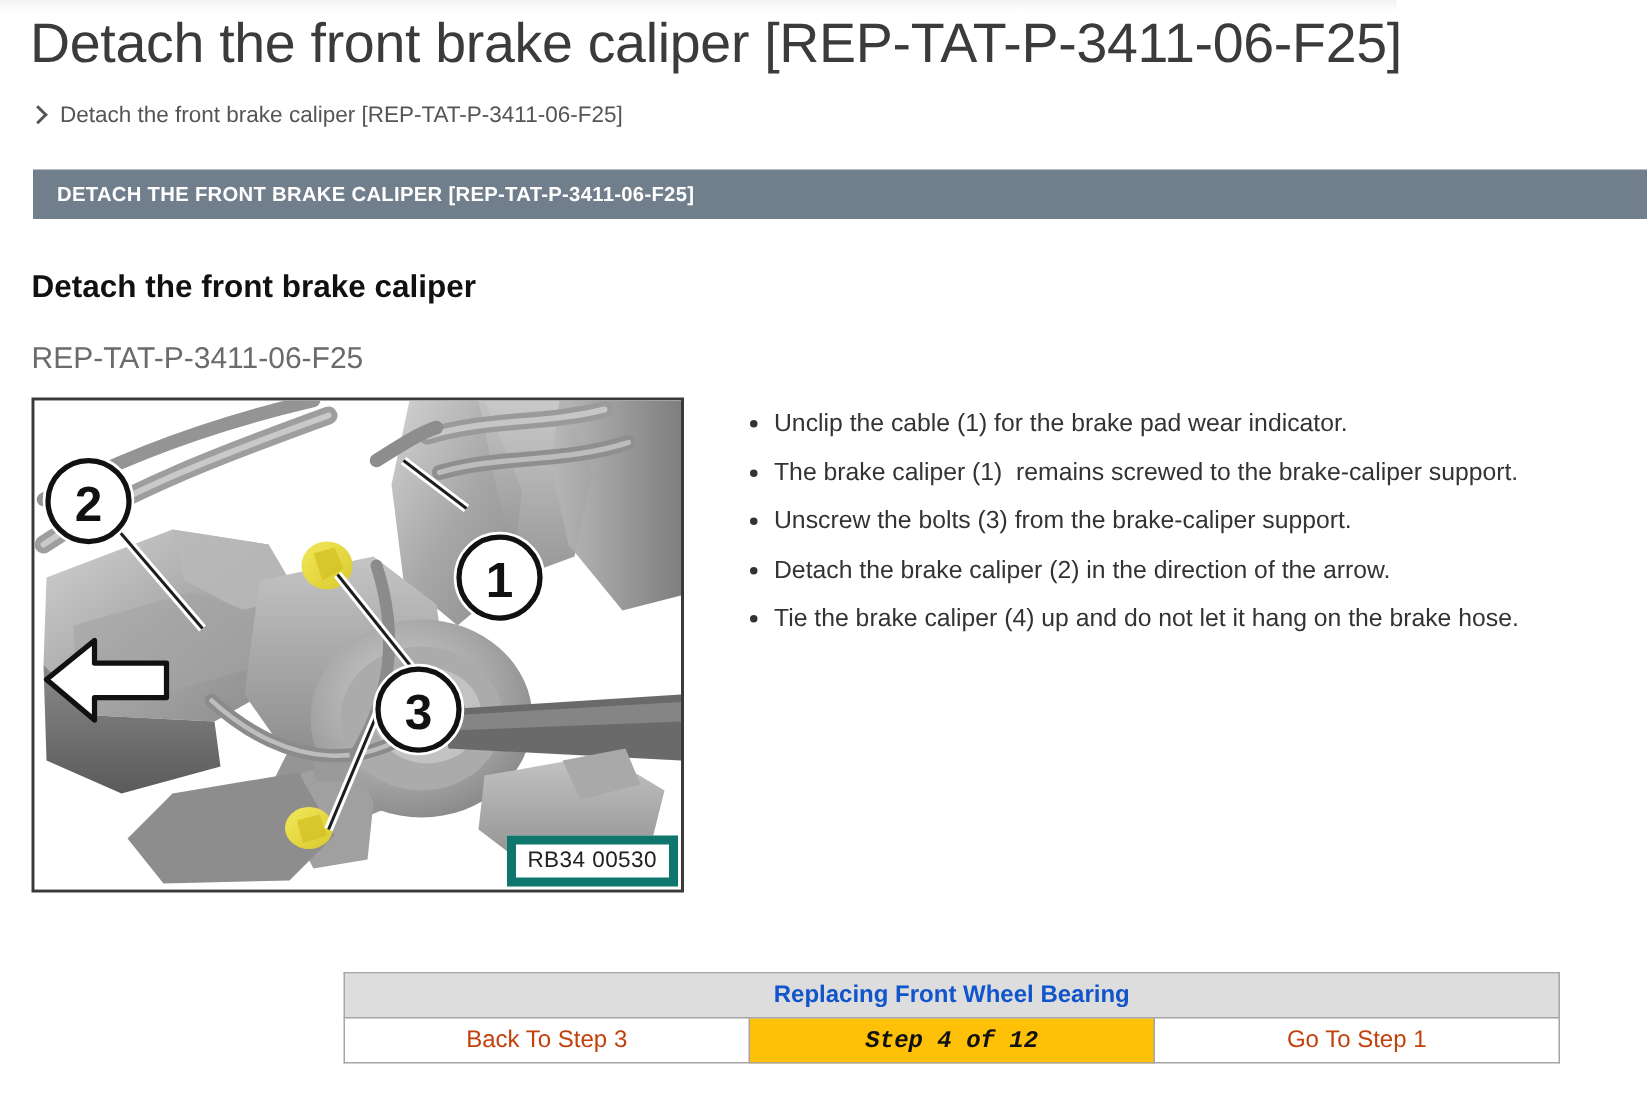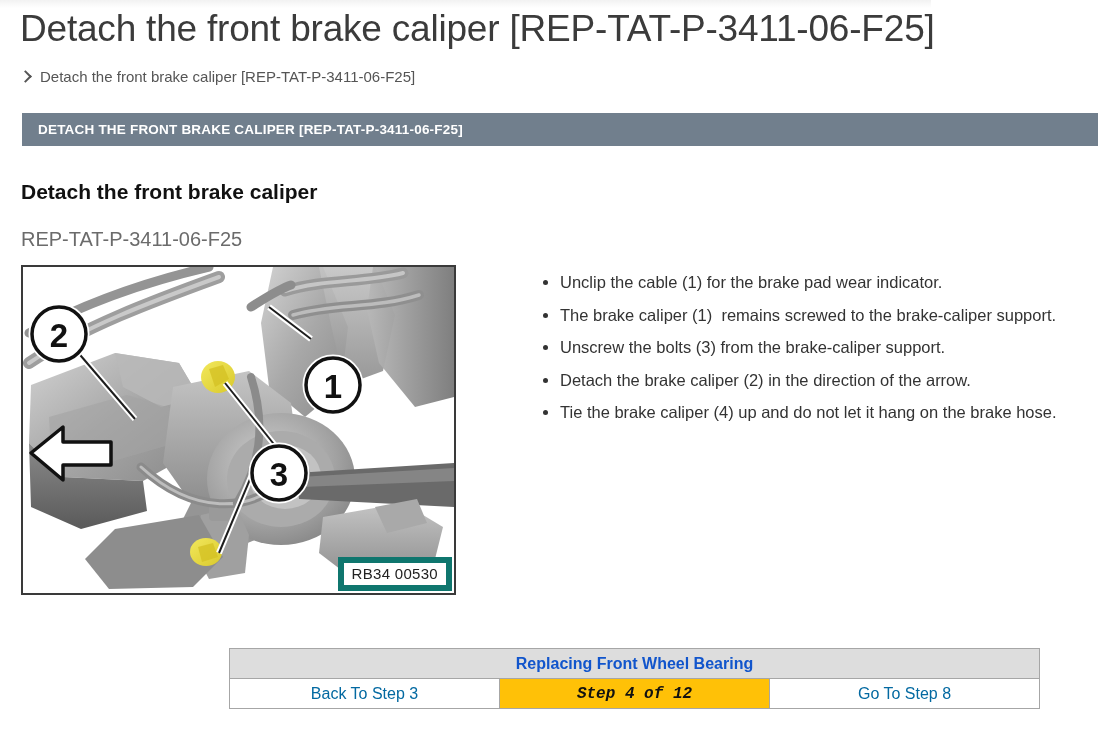--- a/index.html
+++ b/index.html
@@ -111,21 +111,20 @@
     margin: 0;
     padding: 0 0 0 24px;
     list-style: disc;
     color: #333333;
   }
   .bullets li {
     font-size: 16.5px;
     line-height: 32.6px;
     color: #333333;
     white-space: pre;
-    margin-left: 44px;
   }
 
   
   .navtable {
     position: absolute;
     left: 229px; top: 648px;
     width: 811px;
     border-collapse: collapse;
     table-layout: fixed;
     padding-left: 28px;
@@ -137,21 +136,21 @@
     vertical-align: middle;
     font-size: 16px;
   }
   .nav-head {
     background: #dddddd;
     color: #1155cc;
     font-weight: 700;
   }
   .nav-link {
     background: #ffffff;
-    color: #0369a1;
+    color: #c2410c;
     cursor: pointer;
   }
   .nav-current {
     background: #ffc107;
     color: #111111;
     font-weight: 700;
     font-style: italic;
   }
 </style>
 </head>
@@ -296,18 +295,18 @@
   </ul>
 
   <table class="navtable">
     <tbody>
         <tr>
       <td class="nav-head" colspan="3">Replacing Front Wheel Bearing</td>
     </tr>
     <tr>
       <td class="nav-link" style="width:272px;">Back To Step 3</td>
       <td class="nav-current" style="width:267px;font-family:Liberation Mono, monospace;">Step 4 of 12</td>
-      <td class="nav-link" style="width:272px;">Go To Step 8</td>
+      <td class="nav-link" style="width:272px;">Go To Step 1</td>
     </tr>
   </tbody>
     </table>
 
 </div>
 
 </body></html>

